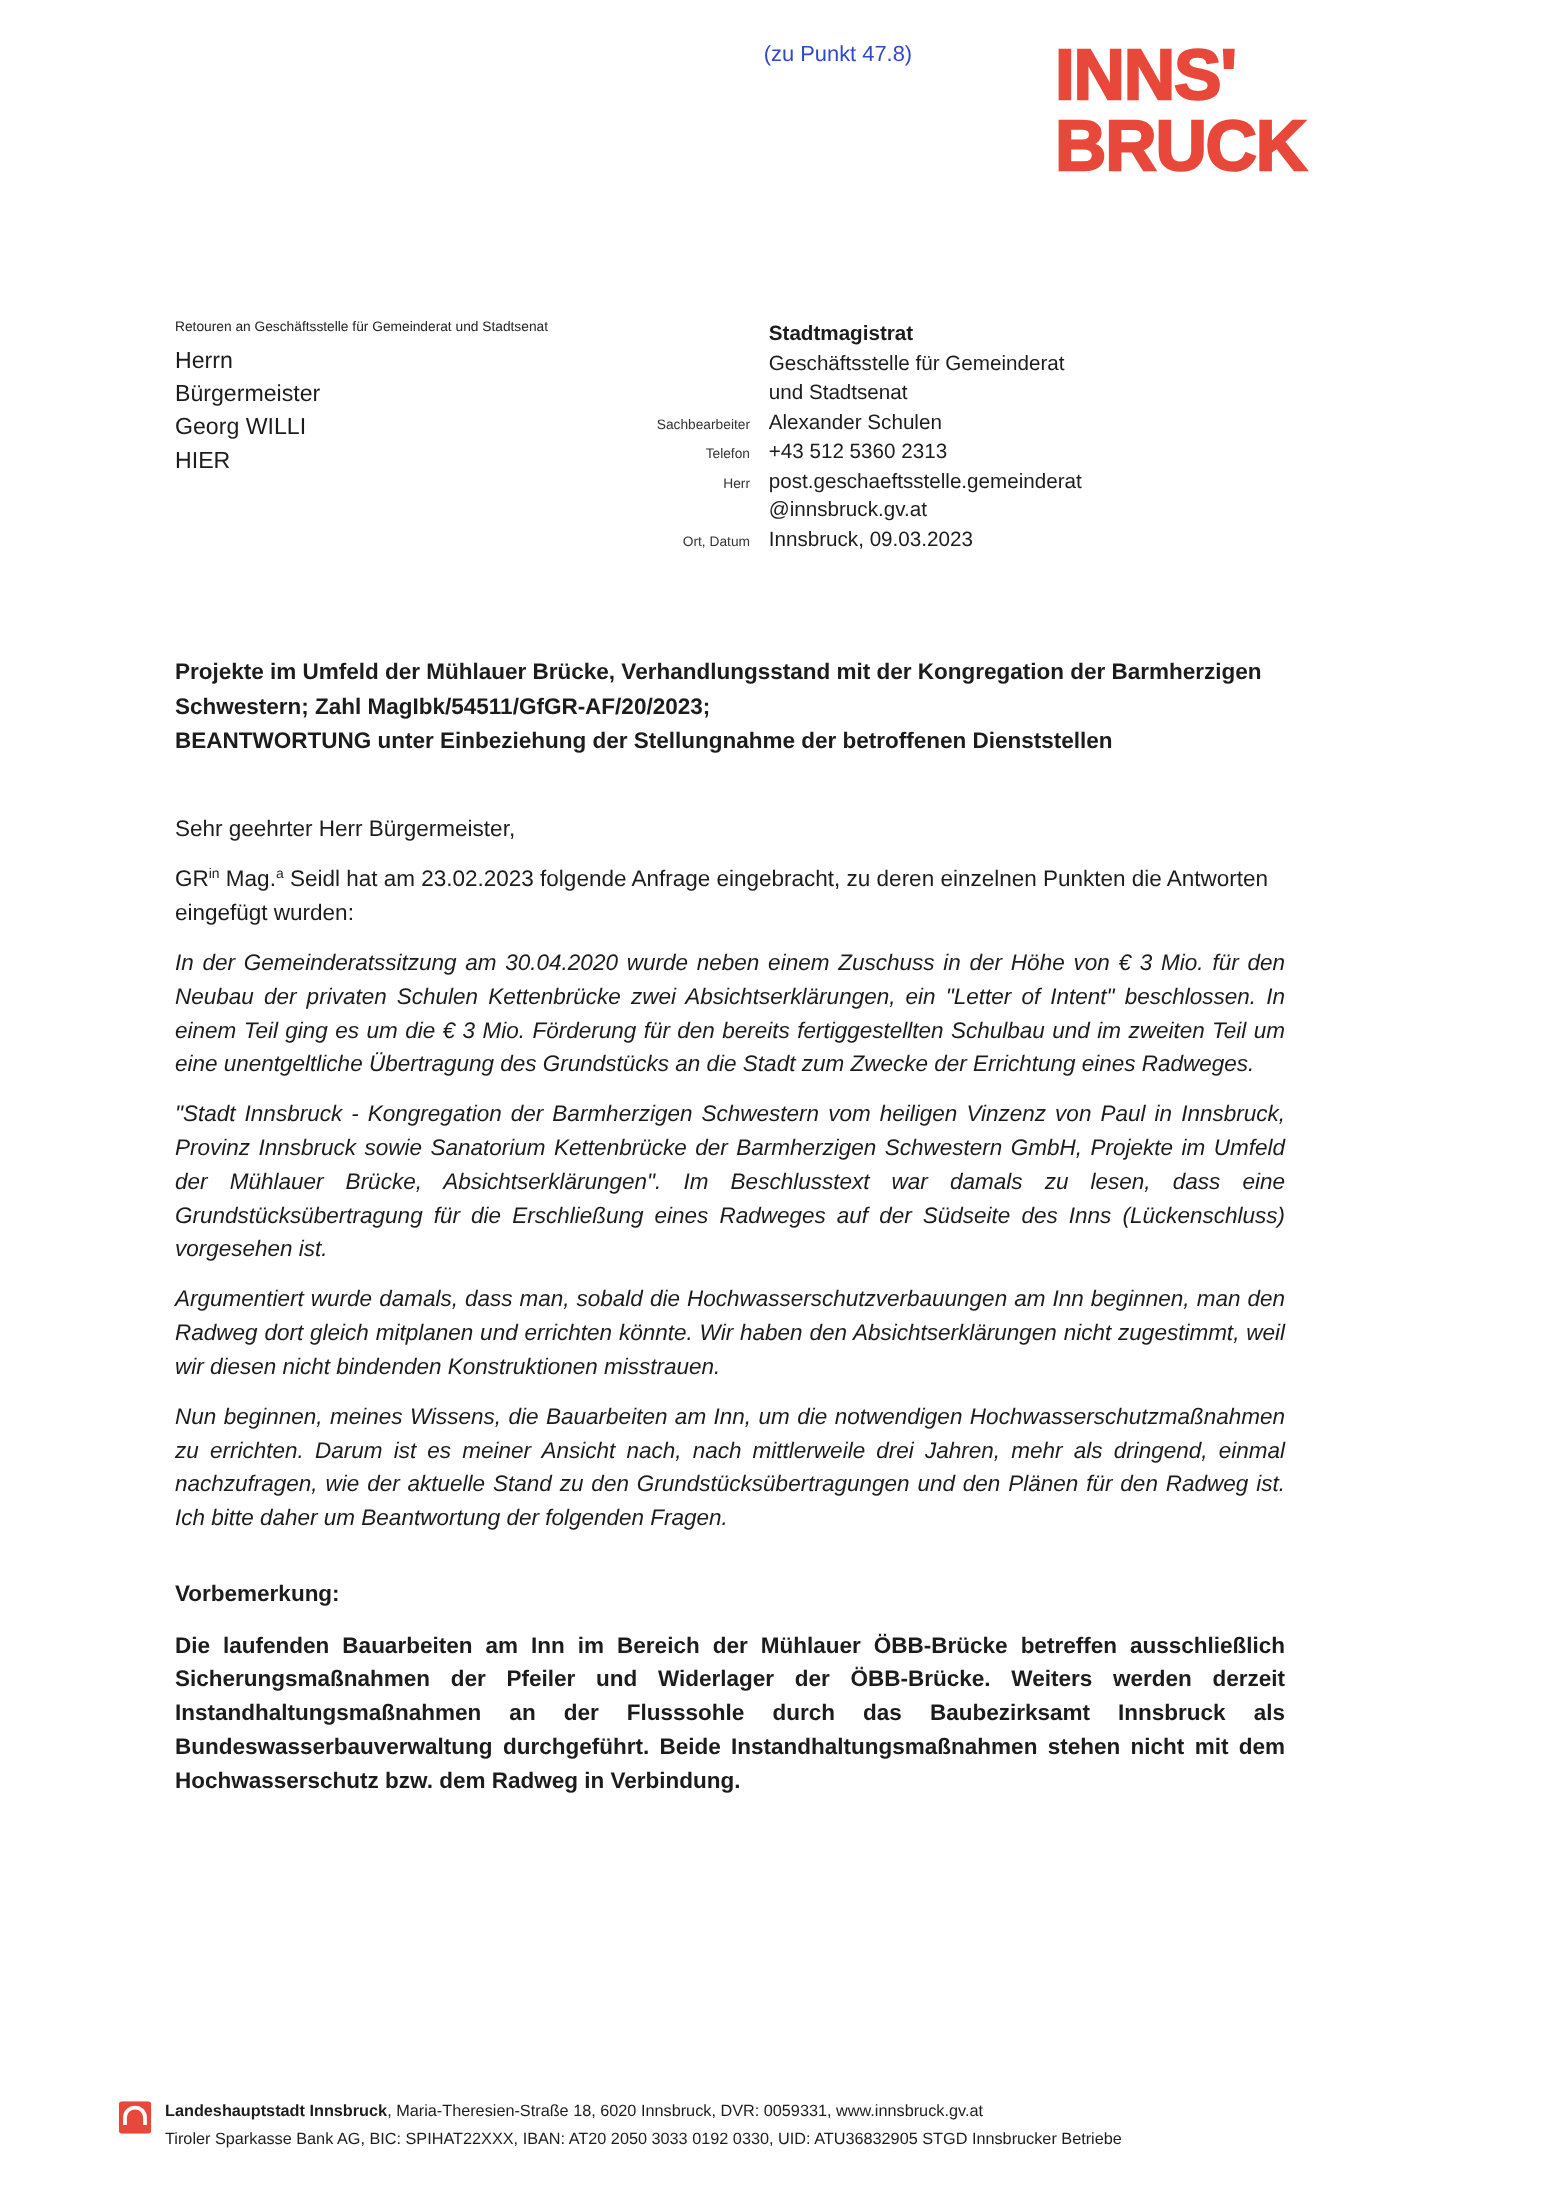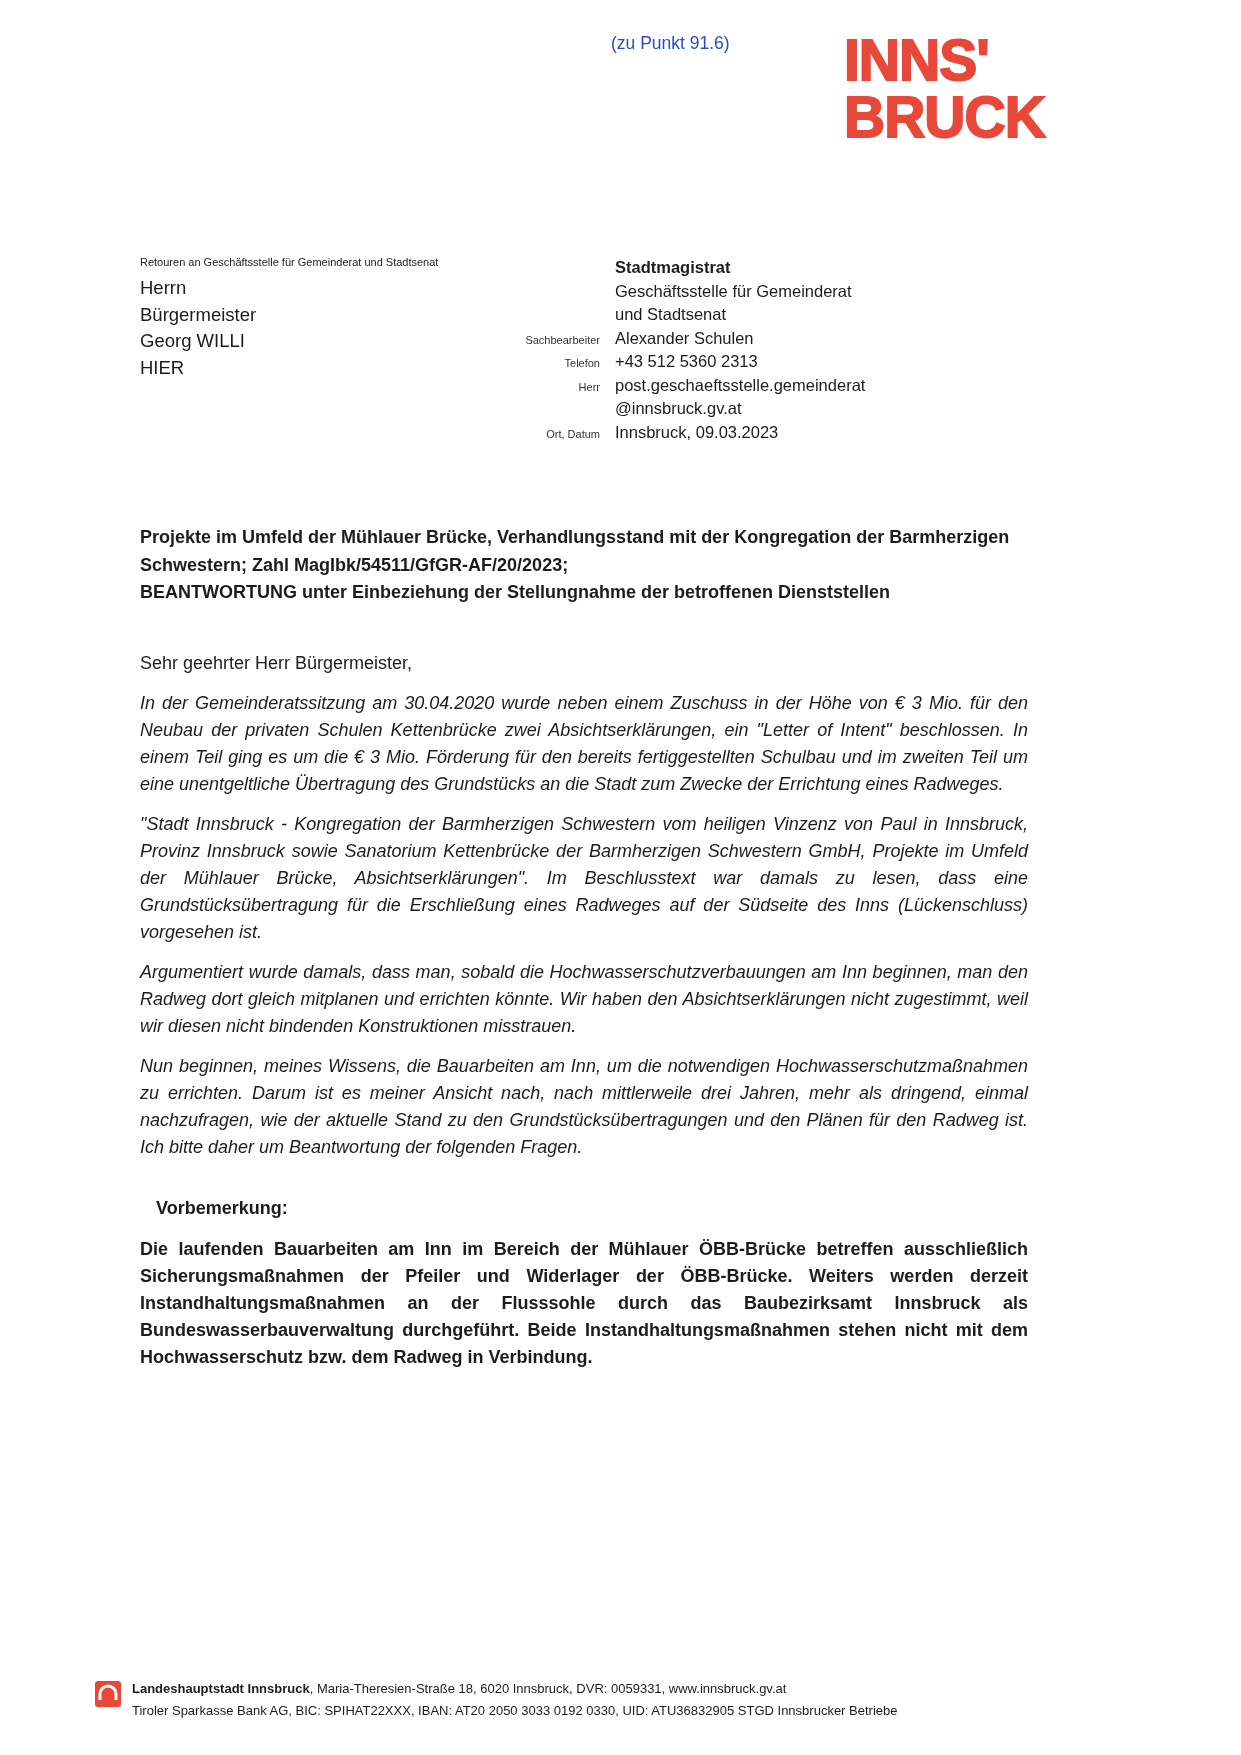--- a/index.html
+++ b/index.html
@@ -72,21 +72,21 @@
   .body-text {
     position: absolute;
     left: 140px;
     top: 650px;
     width: 888px;
     font-size: 18px;
     line-height: 27px;
   }
   .body-text p { margin: 0 0 13px; }
   p.quote { font-style: italic; text-align: justify; }
-  p.remark-heading { font-weight: bold; margin: 34px 16px 14px; }
+  p.remark-heading { font-weight: bold; margin: 34px 0 14px; }
   p.remark { font-weight: bold; text-align: justify; }
 
   
   .footer {
     position: absolute;
     left: 95px;
     top: 1678px;
     display: flex;
     gap: 11px;
     align-items: flex-start;
@@ -96,21 +96,21 @@
     justify-content: flex-end;
   }
   .footer .b { font-weight: bold; }
   .crest { margin-top: 3px; flex: 0 0 auto; }
 </style>
 </head>
 <body>
 
 <div class="page">
 
-  <div class="ref">(zu Punkt 91.6)</div>
+  <div class="ref">(zu Punkt 47.8)</div>
 
   <div class="logo">
     <div>INNS'</div>
     <div>BRUCK</div>
   </div>
 
   <div class="addr">
     <div class="return-note">Retouren an Geschäftsstelle für Gemeinderat und Stadtsenat</div>
     <div class="recipient-line">Herrn</div>
     <div class="recipient-line">Bürgermeister</div>
@@ -150,20 +150,21 @@
     </div>
   </div>
 
   <div class="subject">
     <div><span>Projekte im Umfeld der Mühlauer Brücke, Verhandlungsstand mit der Kongregation der Barmherzigen Schwestern; Zahl MagIbk/54511/GfGR-AF/20/2023;</span></div>
     <div><span>BEANTWORTUNG unter Einbeziehung der Stellungnahme der betroffenen Dienststellen</span></div>
   </div>
 
   <div class="body-text">
     <p>Sehr geehrter Herr Bürgermeister,</p>
+    <p><span>GR</span><sup>in</sup><span> Mag.</span><sup>a</sup><span> Seidl hat am 23.02.2023 folgende Anfrage eingebracht, zu deren einzelnen Punkten die Antworten eingefügt wurden:</span></p>
     <p class="quote">In der Gemeinderatssitzung am 30.04.2020 wurde neben einem Zuschuss in der Höhe von € 3 Mio. für den Neubau der privaten Schulen Kettenbrücke zwei Absichtserklärungen, ein "Letter of Intent" beschlossen. In einem Teil ging es um die € 3 Mio. Förderung für den bereits fertiggestellten Schulbau und im zweiten Teil um eine unentgeltliche Übertragung des Grundstücks an die Stadt zum Zwecke der Errichtung eines Radweges.</p>
     <p class="quote">"Stadt Innsbruck - Kongregation der Barmherzigen Schwestern vom heiligen Vinzenz von Paul in Innsbruck, Provinz Innsbruck sowie Sanatorium Kettenbrücke der Barmherzigen Schwestern GmbH, Projekte im Umfeld der Mühlauer Brücke, Absichtserklärungen". Im Beschlusstext war damals zu lesen, dass eine Grundstücksübertragung für die Erschließung eines Radweges auf der Südseite des Inns (Lückenschluss) vorgesehen ist.</p>
     <p class="quote">Argumentiert wurde damals, dass man, sobald die Hochwasserschutzverbauungen am Inn beginnen, man den Radweg dort gleich mitplanen und errichten könnte. Wir haben den Absichtserklärungen nicht zugestimmt, weil wir diesen nicht bindenden Konstruktionen misstrauen.</p>
     <p class="quote">Nun beginnen, meines Wissens, die Bauarbeiten am Inn, um die notwendigen Hochwasserschutzmaßnahmen zu errichten. Darum ist es meiner Ansicht nach, nach mittlerweile drei Jahren, mehr als dringend, einmal nachzufragen, wie der aktuelle Stand zu den Grundstücksübertragungen und den Plänen für den Radweg ist. Ich bitte daher um Beantwortung der folgenden Fragen.</p>
     <p class="remark-heading">Vorbemerkung:</p>
     <p class="remark">Die laufenden Bauarbeiten am Inn im Bereich der Mühlauer ÖBB-Brücke betreffen ausschließlich Sicherungsmaßnahmen der Pfeiler und Widerlager der ÖBB-Brücke. Weiters werden derzeit Instandhaltungsmaßnahmen an der Flusssohle durch das Baubezirksamt Innsbruck als Bundeswasserbauverwaltung durchgeführt. Beide Instandhaltungsmaßnahmen stehen nicht mit dem Hochwasserschutz bzw. dem Radweg in Verbindung.</p>
   </div>
 
   <div class="footer">
     <span class="crest">

